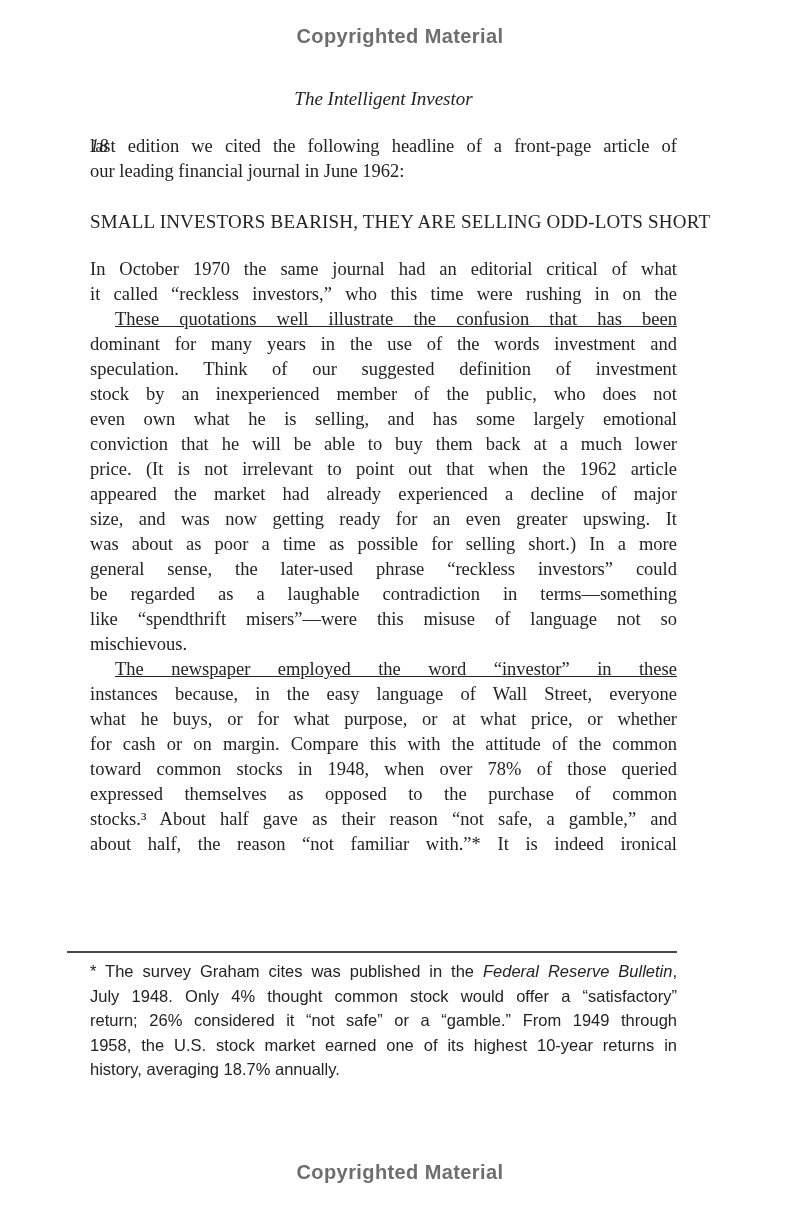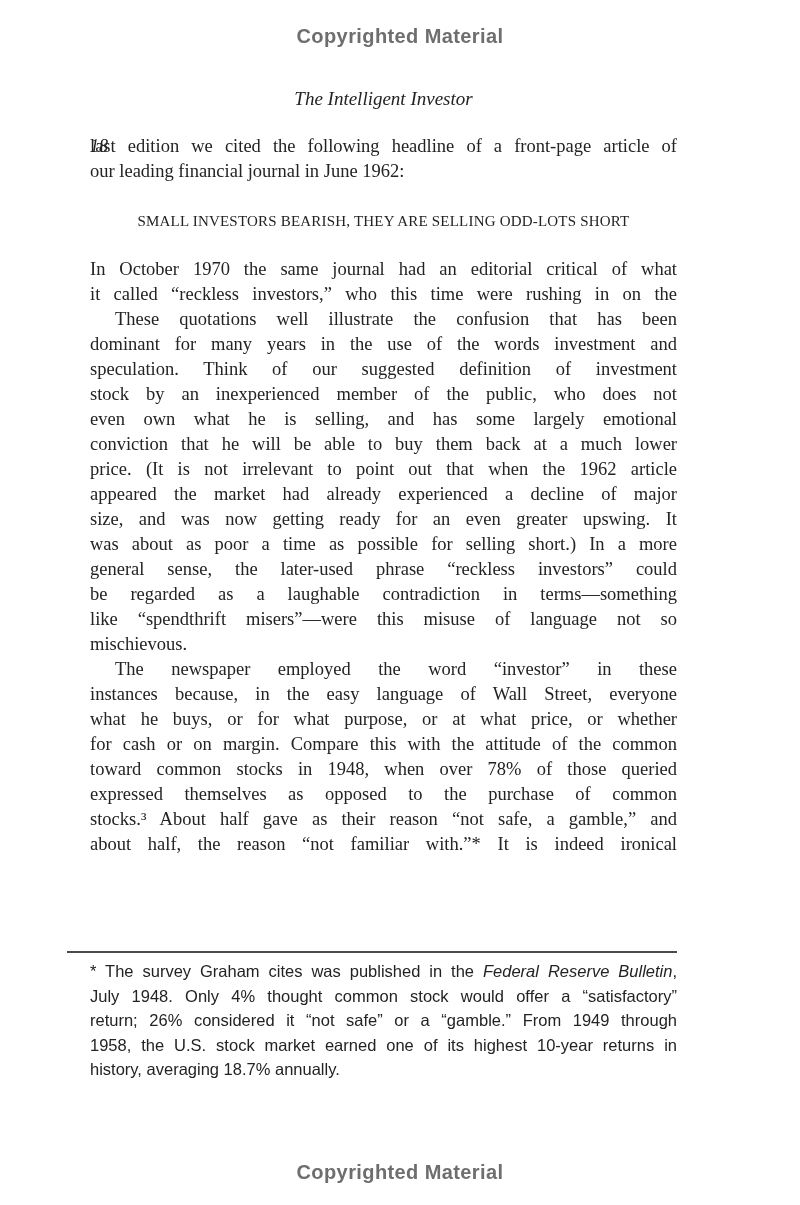--- a/index.html
+++ b/index.html
@@ -59,28 +59,28 @@
     font-size: 18.5px;
     line-height: 25px;
   }
   .body-text p { margin: 0; padding: 0; }
   .bl {
     display: block;
     text-align: justify;
     text-align-last: justify;
   }
   .bl.lastline { text-align-last: left; }
-  .bl.ind { text-indent: 25px; }
+  .bl.ind { text-indent: 25px; text-decoration: underline; }
 
   .headline {
     display: block;
     margin-top: 25px;
     margin-bottom: 23px;
     line-height: 25px;
-    font-size: 15px;
+    font-size: 19px;
     letter-spacing: 0.2px;
     text-align: center;
     white-space: nowrap;
   }
 
   .footnote-rule {
     position: absolute;
     top: 951px;
     left: 67px;
     width: 610px;

